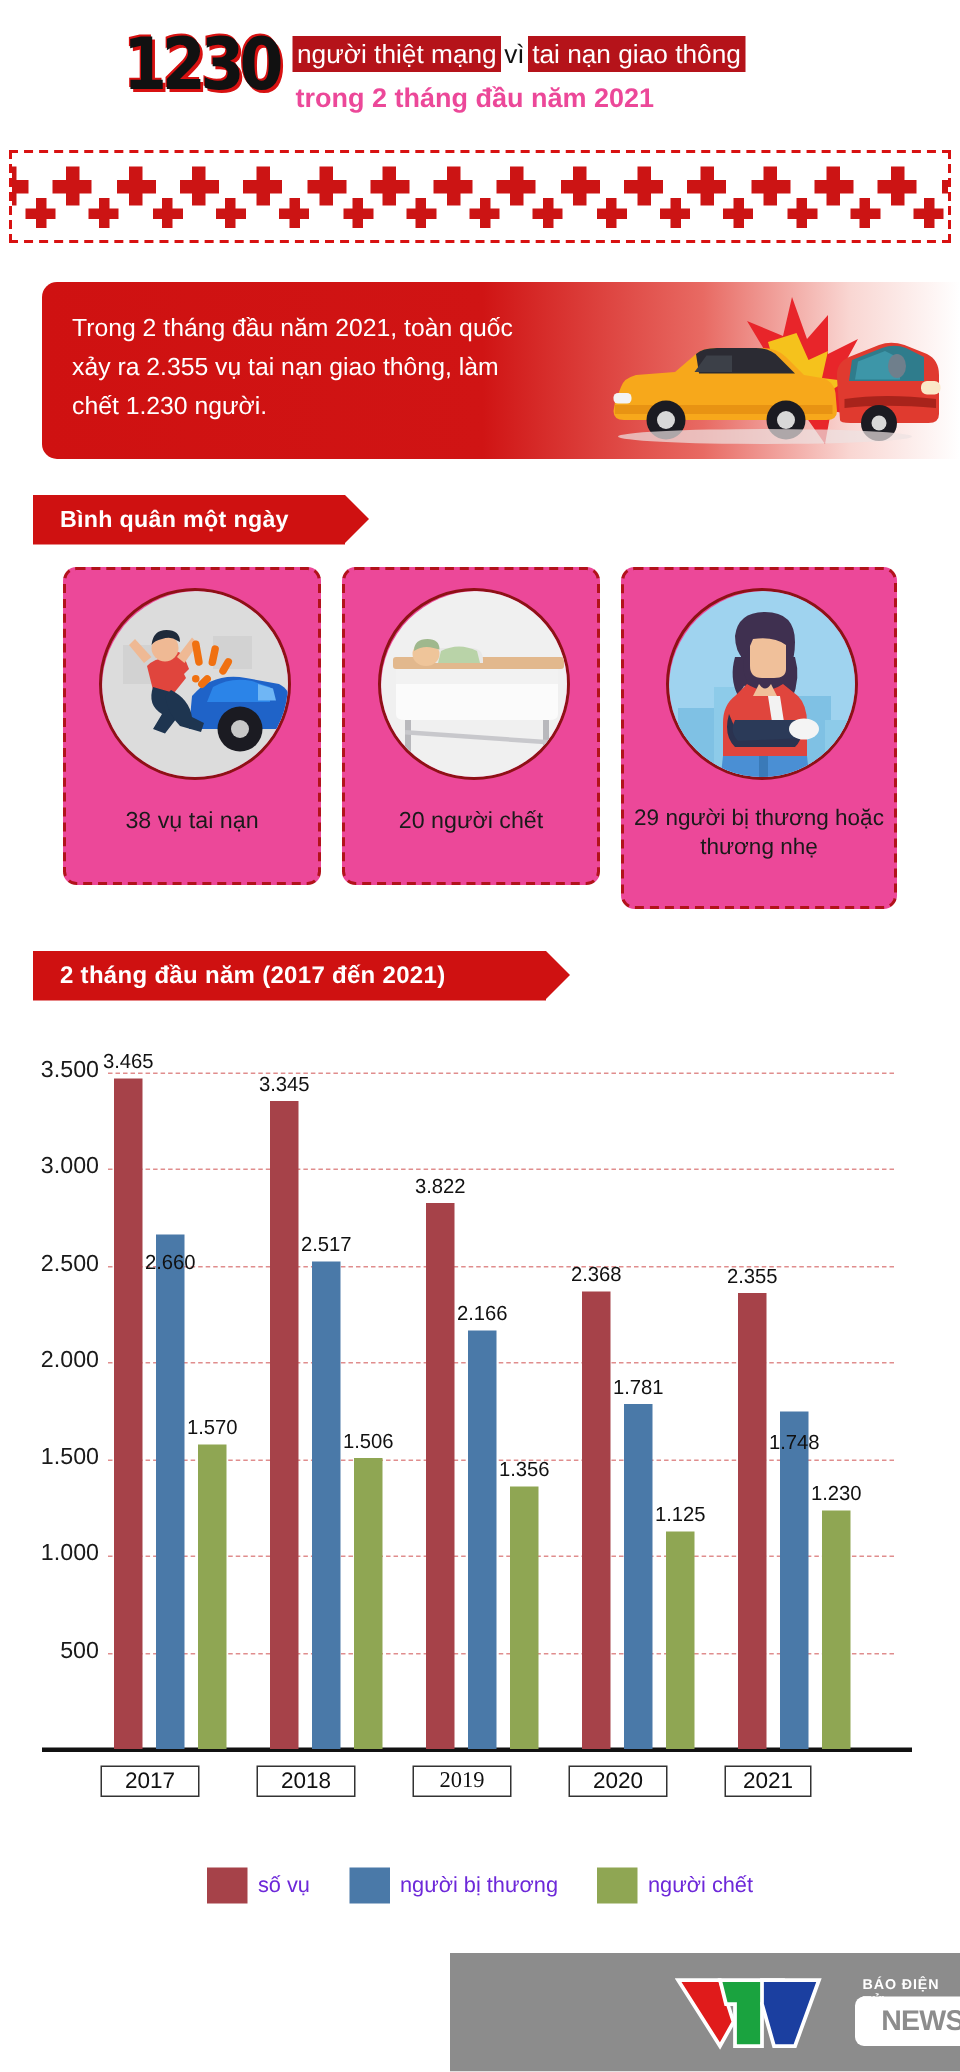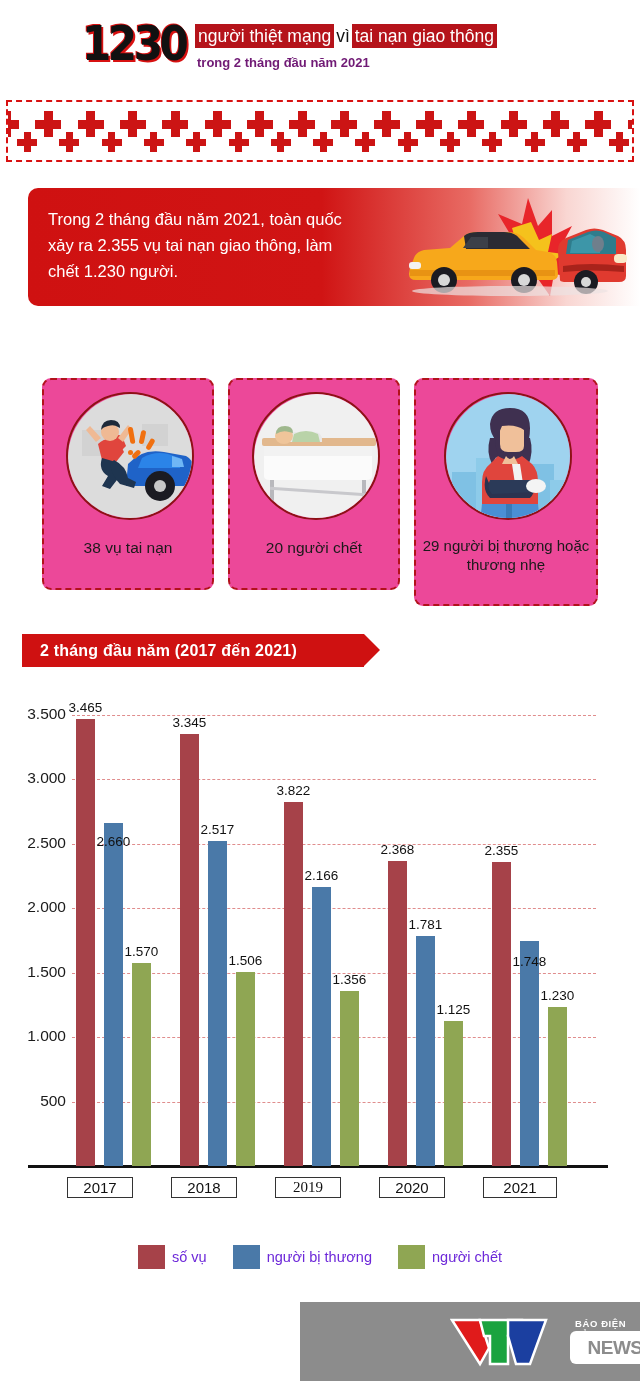--- a/index.html
+++ b/index.html
@@ -18,21 +18,21 @@
     font-size:48px;font-weight:bold;letter-spacing:-4px;
     color:#111111;
     text-shadow:2px 2px 0 #d81111, -1px -1px 0 #d81111;
     transform:scaleX(0.88);transform-origin:left top;line-height:48px;
   }
   .hl1{position:absolute;left:195px;top:24px;white-space:nowrap;
        font-size:17.5px;line-height:25px;}
   .hl1 .hi{background:#b5131a;color:#ffffff;padding:2px 3px;}
   .hl1 .vi{color:#111;padding:2px 2px;}
   .hl2{position:absolute;left:197px;top:55px;white-space:nowrap;
-       font-size:13px;font-weight:bold;color:#701a75;}
+       font-size:18px;font-weight:bold;color:#ec4899;}
 
   
   .crossband{
     position:absolute;left:6px;top:100px;width:628px;height:62px;
     border:2px dashed #d81111;background:#fff;overflow:hidden;
   }
   .cross{position:absolute;background:#cc1414;}
   .cross::before,.cross::after{content:"";position:absolute;background:#cc1414;}
 
   
@@ -234,20 +234,23 @@
     <path d="M168,44 L188,36 Q196,33 204,36 L216,42 L216,58 L166,58 Z" fill="#2f7c8c"></path>
     <path d="M172,45 L190,38 L200,43 L200,57 L170,57 Z" fill="#3d96a8"></path>
     <ellipse cx="198" cy="48" rx="6" ry="8" fill="#6f7f8c"></ellipse>
     <path d="M163,70 Q190,66 224,70 L224,76 Q190,73 163,76 Z" fill="#a8231b"></path>
     <rect x="214" y="58" width="13" height="9" rx="4" fill="#fae9c8"></rect>
     <circle cx="186" cy="86" r="12" fill="#1b1b22"></circle>
       <circle cx="186" cy="86" r="5" fill="#d8d8d8"></circle>
     <ellipse cx="110" cy="95" rx="98" ry="5" fill="#ede3e3" opacity=".7"></ellipse>
   </svg>
 
+  <div class="arrowbanner" id="bq">
+    <span>Bình quân một ngày</span>
+  </div>
 
   <div class="card c1">
     <div class="circ" style="left:22px;top:12px;width:128px;height:128px;">
       <svg viewBox="0 0 128 128" width="128" height="128">
         <circle cx="64" cy="64" r="64" fill="#dcdcdc"></circle>
         <rect x="14" y="36" width="22" height="26" fill="#d2d2d2"></rect>
         <rect x="74" y="30" width="26" height="22" fill="#d2d2d2"></rect>
         <path d="M60,70 Q74,54 96,58 L118,62 Q126,66 126,76 L126,92 L58,92 Z" fill="#1f63c8"></path>
         <path d="M74,64 Q86,57 100,60 L112,64 L112,74 L70,74 Z" fill="#2b84e8"></path>
         <path d="M104,62 L114,65 L116,73 L104,73 Z" fill="#6fb6f5"></path>
@@ -367,21 +370,21 @@
       <div class="barval" style="left: 399px; top: 227.251px; width: 53px;">1.781</div>
       <div class="bar" style="left: 444px; top: 330.875px; width: 19px; height: 145.125px; background: rgb(143, 166, 83);"></div>
       <div class="barval" style="left: 427px; top: 311.875px; width: 53px;">1.125</div>
       <div class="yearbox" style="left: 379px; top: 487px; width: 66px;">2020</div>
       <div class="bar" style="left: 492px; top: 172.205px; width: 19px; height: 303.795px; background: rgb(166, 66, 73);"></div>
       <div class="barval" style="left: 475px; top: 153.205px; width: 53px;">2.355</div>
       <div class="bar" style="left: 520px; top: 250.508px; width: 19px; height: 225.492px; background: rgb(74, 121, 168);"></div>
       <div class="barval" style="left: 503px; top: 231.508px; width: 53px; margin-top: 32px;">1.748</div>
       <div class="bar" style="left: 548px; top: 317.33px; width: 19px; height: 158.67px; background: rgb(143, 166, 83);"></div>
       <div class="barval" style="left: 531px; top: 298.33px; width: 53px;">1.230</div>
-      <div class="yearbox" style="left: 483px; top: 487px; width: 74px;">2021</div>
+      <div class="yearbox" style="left: 483px; top: 487px; width: 58px;">2021</div>
     </div>
 
   <div class="legend" id="legend">
       <div class="lgitem">
         <span class="sw" style="background: rgb(166, 66, 73);"></span>
         <span>số vụ</span>
       </div>
       <div class="lgitem">
         <span class="sw" style="background: rgb(74, 121, 168);"></span>
         <span>người bị  thương</span>

